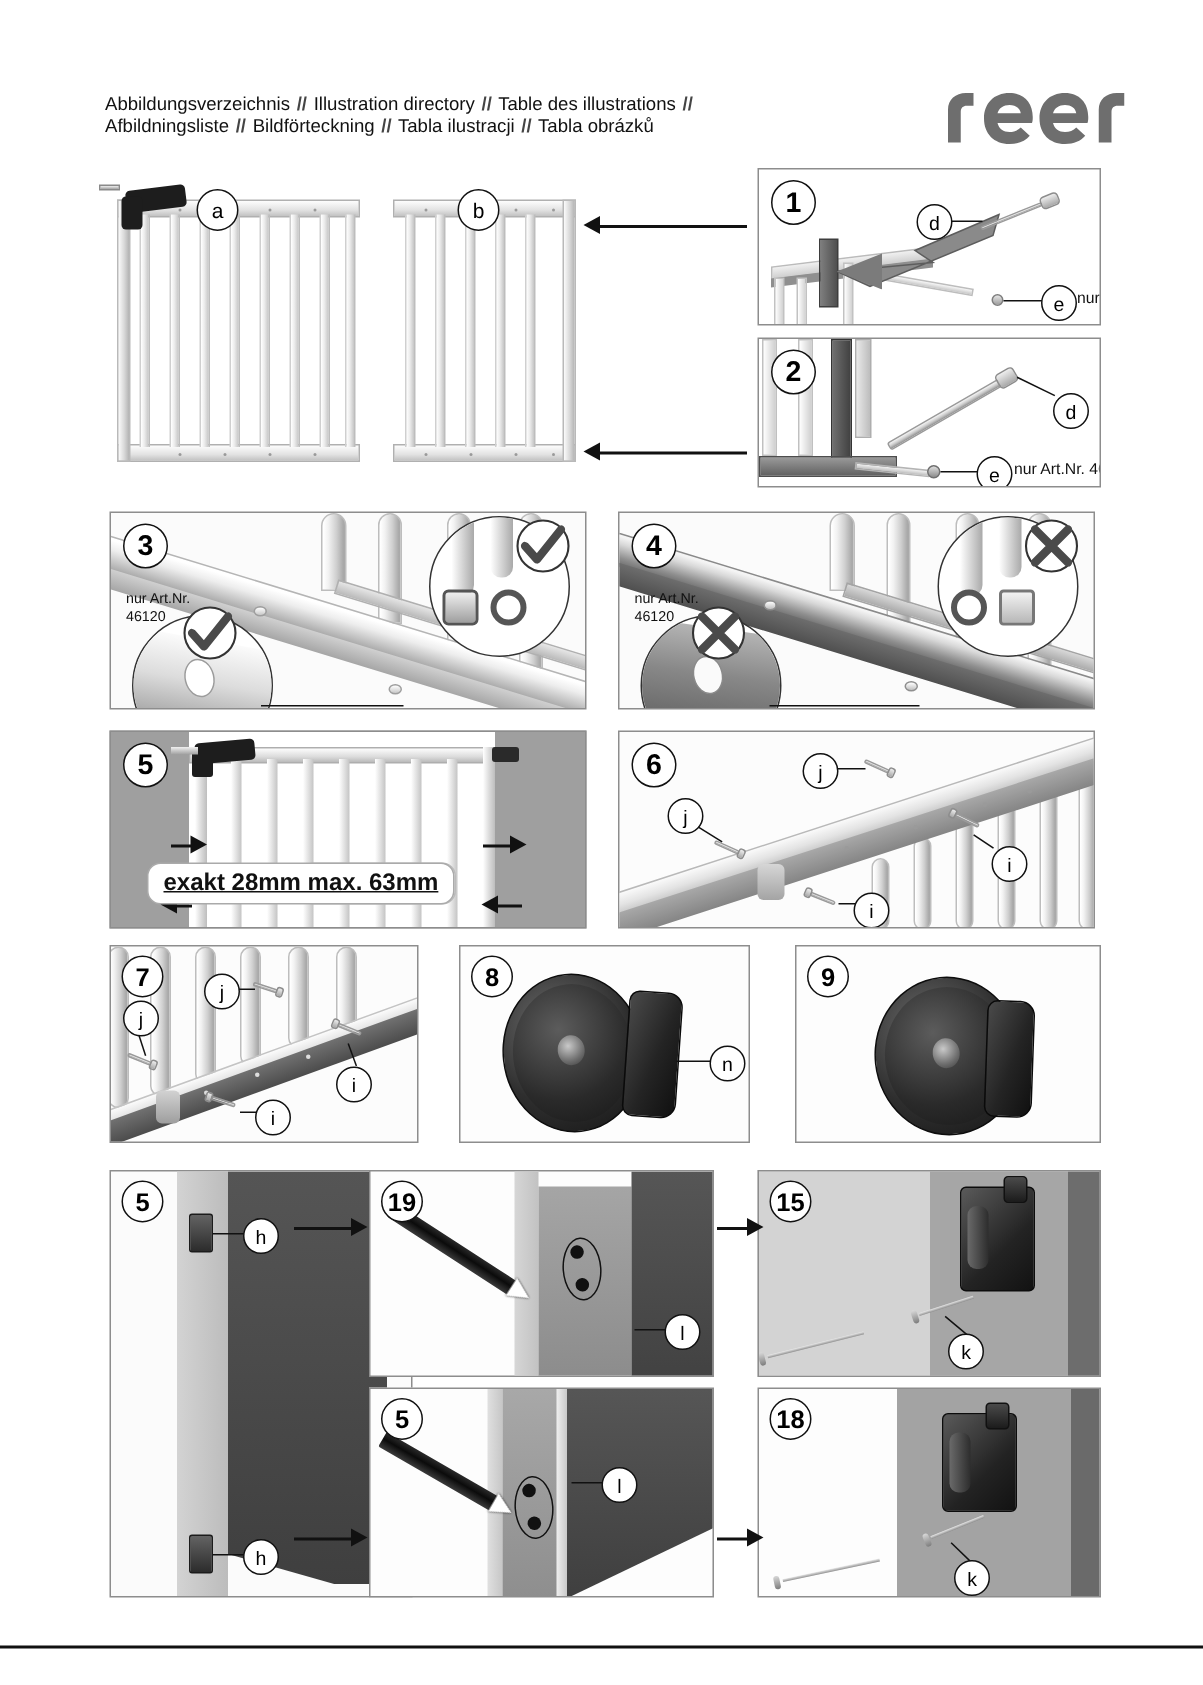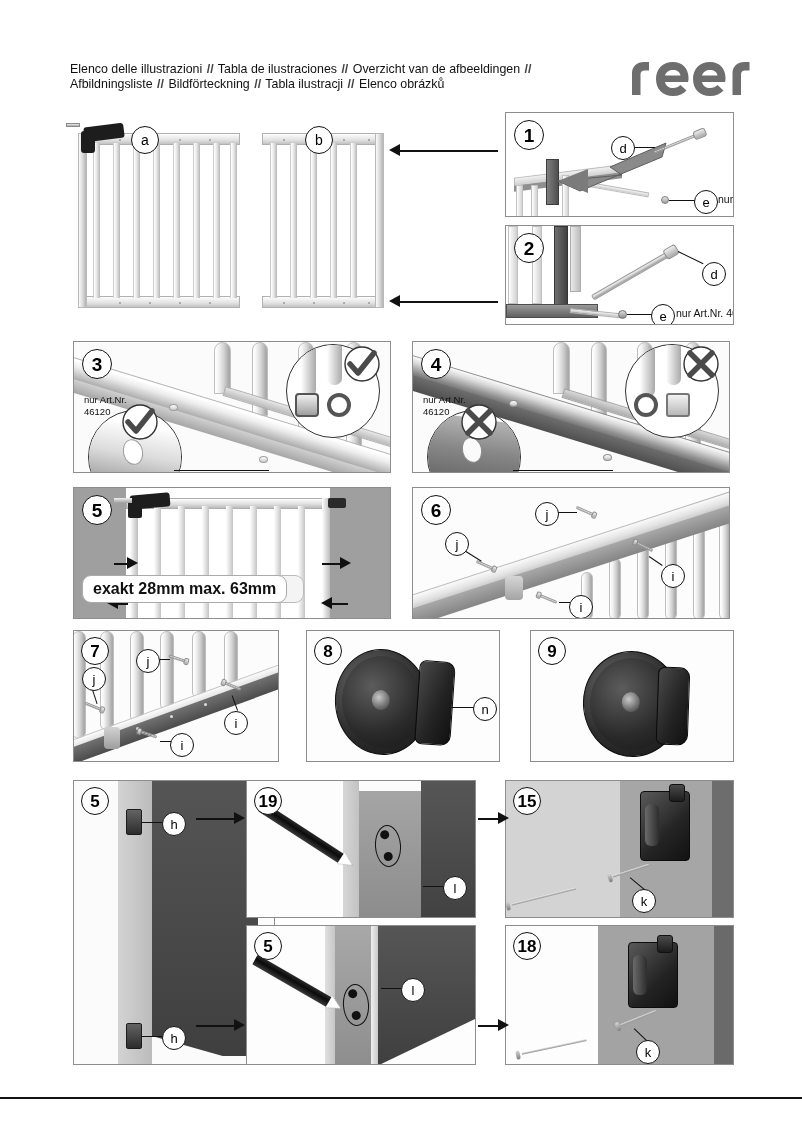--- a/index.html
+++ b/index.html
@@ -122,35 +122,35 @@
      background:linear-gradient(135deg,#5a5a5a,#232323 60%,#121212);
      border-radius:4px;border:1px solid #0c0c0c;box-sizing:border-box;}
 
   #bottom-rule{position:absolute;left:0;right:0;bottom:24px;height:1.6px;background:#111;}
 </style>
 </head>
 <body>
 
 <div id="header-text">
   <div class="ln">
-    <span>Elenco delle illustrazioni</span>
+    <span>Abbildungsverzeichnis</span>
     <span class="sep">//</span>
-    <span>Tabla de ilustraciones</span>
+    <span>Illustration directory</span>
     <span class="sep">//</span>
-    <span>Overzicht van de afbeeldingen</span>
+    <span>Table des illustrations</span>
     <span class="sep">//</span>
   </div>
   <div class="ln">
     <span>Afbildningsliste</span>
     <span class="sep">//</span>
     <span>Bildförteckning</span>
     <span class="sep">//</span>
     <span>Tabla ilustracji</span>
     <span class="sep">//</span>
-    <span>Elenco obrázků</span>
+    <span>Tabla obrázků</span>
   </div>
 </div>
 
 <svg id="brand-logo" viewBox="0 0 280 80">
   <g fill="#6e6e6e">
     <path d="M4 74V30c0-13 10-22 24-22h10v17h-9c-5 0-8 3-8 8v41z"></path>
     <path d="M86 8c-21 0-34 14-34 34s13 34 34 34c12 0 21-4 27-11l-12-11c-4 4-9 6-15 6-8 0-14-4-16-12h46c1-3 1-5 1-8C117 21 105 8 86 8zm-16 27c2-7 8-11 16-11s14 4 15 11z"></path>
     <path d="M160 8c-21 0-34 14-34 34s13 34 34 34c12 0 21-4 27-11l-12-11c-4 4-9 6-15 6-8 0-14-4-16-12h46c1-3 1-5 1-8C191 21 179 8 160 8zm-16 27c2-7 8-11 16-11s14 4 15 11z"></path>
     <path d="M205 74V30c0-13 10-22 24-22h10v17h-9c-5 0-8 3-8 8v41z"></path>
   </g>
@@ -456,21 +456,21 @@
   <div class="arrow-head ah-right" style="left:53px;top:69px;"></div>
   <div class="arrow-line" style="left:40px;top:115px;width:14px;"></div>
   <div class="arrow-head ah-left" style="left:33px;top:109px;"></div>
 
   <div class="arrow-line" style="left:248px;top:75px;width:20px;"></div>
   <div class="arrow-head ah-right" style="left:266px;top:69px;"></div>
   <div class="arrow-line" style="left:254px;top:115px;width:20px;"></div>
   <div class="arrow-head ah-left" style="left:247px;top:109px;"></div>
 </div>
 <div id="measure-box2" style="left:200px;top:575px;width:102px;"></div>
-<div id="measure-box" style="left:82px;top:575px;">exakt 28mm max. 63mm</div>
+<div id="measure-box" style="left:98px;top:575px;text-decoration:underline;">exakt 28mm max. 63mm</div>
 
 <div class="panel" style="left:412px;top:487px;width:318px;height:132px;background:#fcfcfc;">
   <div class="badge sz1">6</div>
 
   <div class="tube vtube" style="left:168px;top:84px;width:12px;height:48px;"></div>
   <div class="tube vtube" style="left:196px;top:70px;width:12px;height:62px;"></div>
   <div class="tube vtube" style="left:224px;top:56px;width:12px;height:76px;"></div>
   <div class="tube vtube" style="left:252px;top:42px;width:12px;height:90px;"></div>
   <div class="tube vtube" style="left:280px;top:28px;width:12px;height:104px;"></div>
   <div class="tube vtube" style="left:306px;top:16px;width:12px;height:116px;"></div>

